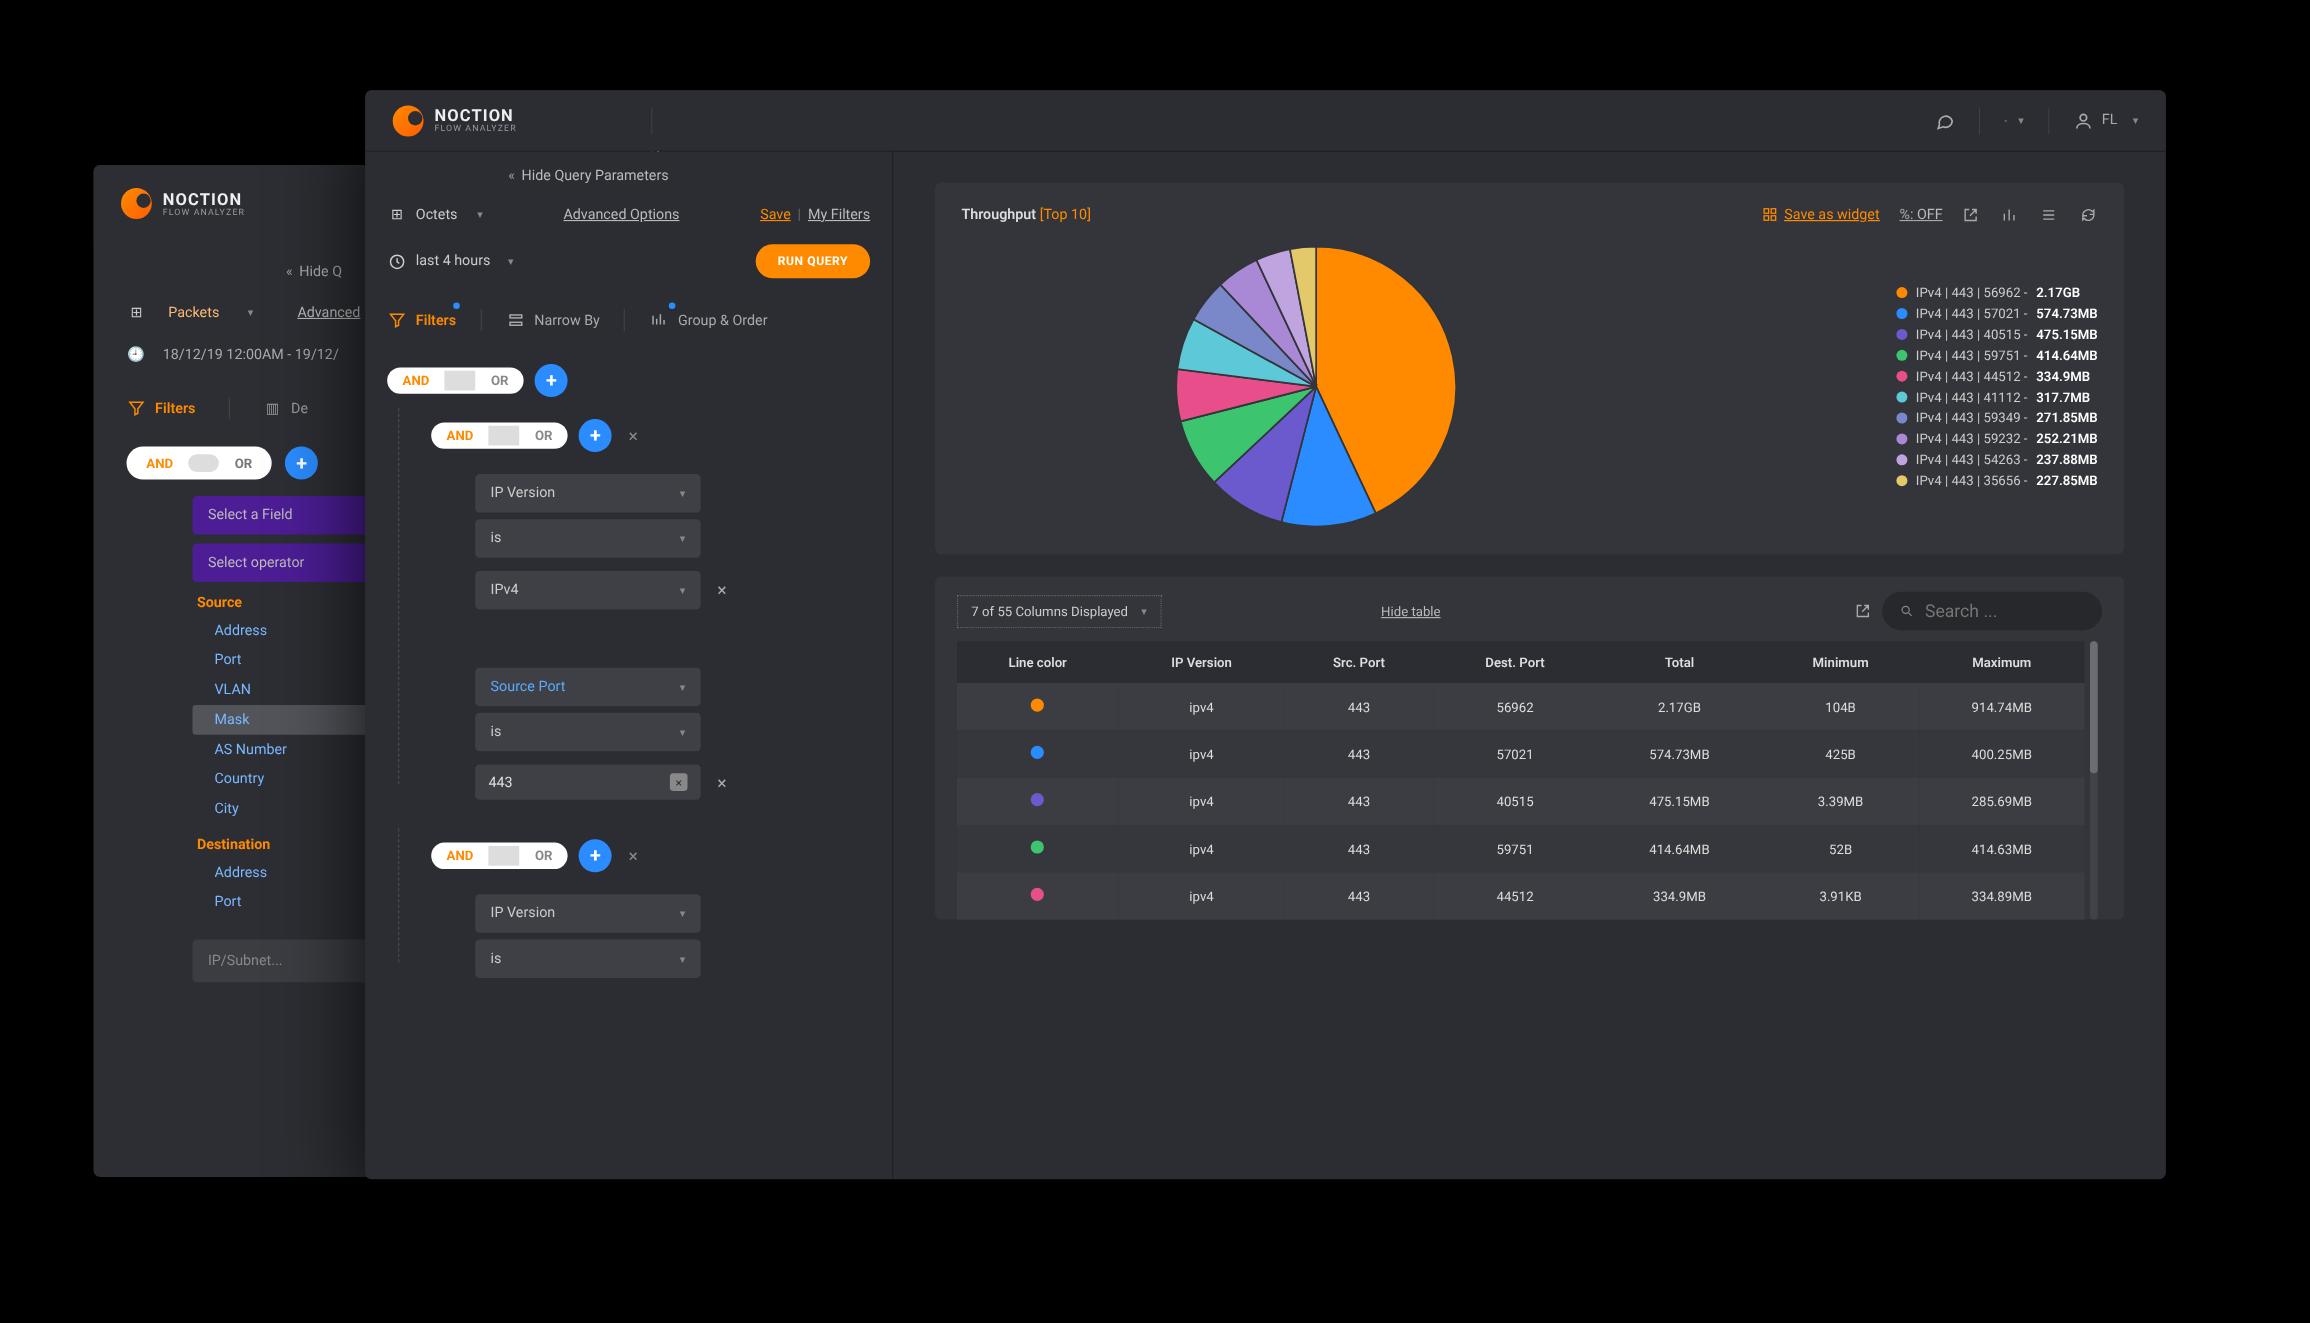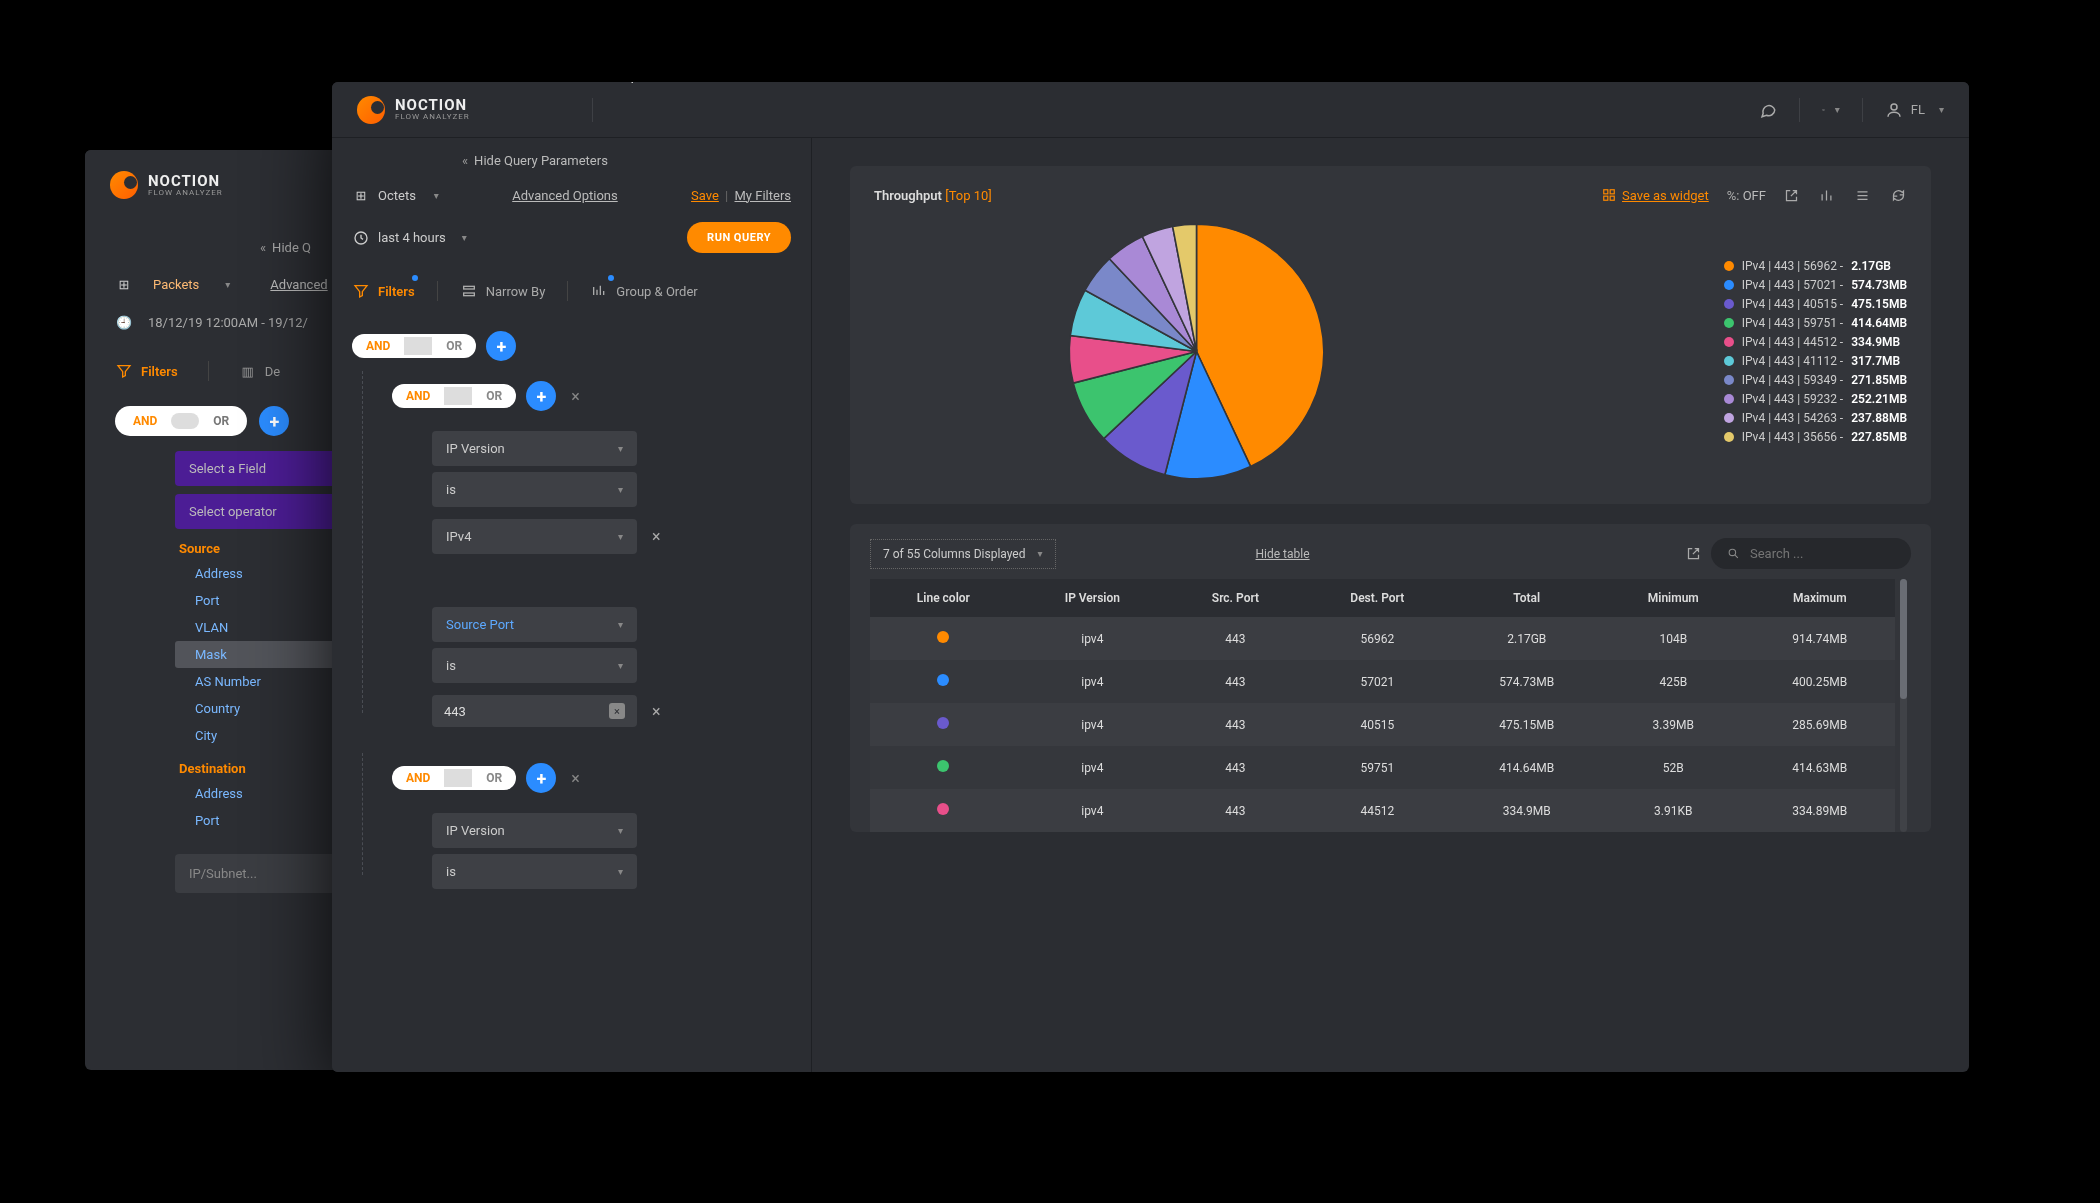--- a/index.html
+++ b/index.html
@@ -86,37 +86,37 @@
   .pill-white .inactive{color:#888;}
   .pill-white .divider{width:1px;height:18px;background:#ddd;}
   .input-chip{background:#3e4045;border-radius:4px;padding:8px 12px;width:205px;display:flex;justify-content:space-between;align-items:center;color:#ddd;margin:6px 0;}
   .chip-x{background:#888;color:#2b2d32;width:16px;height:16px;border-radius:3px;font-size:11px;display:flex;align-items:center;justify-content:center;cursor:pointer;}
   
   .fw-content{flex:1;padding:28px 38px;overflow:auto;}
   .chart-card{background:#33353a;border-radius:6px;padding:20px 24px;}
   .cc-head{display:flex;align-items:center;justify-content:space-between;}
   .cc-title{color:#ddd;font-weight:600;}
   .cc-title .top{color:#ff8a00;font-weight:400;}
-  .cc-tools{display:flex;align-items:center;gap:18px;color:#aaa;}
+  .cc-tools{display:flex;align-items:center;gap:18px;color:#aaa;text-decoration:underline;}
   .cc-tools .saw{color:#ff8a00;text-decoration:underline;display:flex;align-items:center;gap:6px;cursor:pointer;}
   .cc-tools .off{color:#bbb;}
   .cc-body{display:flex;align-items:center;gap:60px;margin-top:15px;}
   .pie-wrap{width:265px;height:265px;position:relative;margin-left:190px;}
   .legend{display:flex;flex-direction:column;gap:5px;margin-left:auto;}
   .legend-row{display:flex;align-items:center;gap:8px;font-size:12px;color:#ccc;}
   .legend-row .dot{width:10px;height:10px;border-radius:50%;}
   .legend-row .val{color:#fff;font-weight:600;}
   
   .table-card{background:#33353a;border-radius:6px;margin-top:20px;padding:14px 20px 0;}
   .tc-head{display:flex;align-items:center;gap:20px;margin-bottom:10px;}
   .col-sel{border:1px dotted #666;padding:7px 12px;color:#ccc;font-size:12px;display:flex;align-items:center;gap:12px;cursor:pointer;}
   .hide-table{color:#bbb;text-decoration:underline;margin-left:180px;cursor:pointer;font-size:12px;}
   .tc-search{margin-left:auto;display:flex;align-items:center;gap:10px;}
   .search-box{background:#26282c;border-radius:20px;padding:8px 16px;display:flex;align-items:center;gap:10px;color:#888;width:200px;}
-  .search-box input{background:transparent;border:none;color:#ccc;outline:none;width:100%;font-size:13px;}
+  .search-box input{background:transparent;border:none;color:#ccc;outline:none;width:100%;font-size:16px;}
   
   .tbl{width:100%;border-collapse:collapse;margin-top:8px;}
   .tbl th{background:#2b2d32;color:#ddd;font-weight:600;font-size:12px;padding:12px 10px;text-align:center;}
   .tbl td{padding:14px 10px;text-align:center;color:#ddd;font-size:12px;}
   .tbl tr.odd{background:#3b3d42;}
   .tbl tr.even{background:#35373c;}
   .dot-cell{display:inline-block;width:12px;height:12px;border-radius:50%;}
   .scrollbar{position:absolute;right:4px;top:0;width:7px;height:100%;}
   .scrollbar .track{background:#404247;width:7px;height:100%;border-radius:4px;position:relative;}
   .scrollbar .thumb{background:#6a6d74;width:7px;height:120px;border-radius:4px;position:absolute;top:0;}

